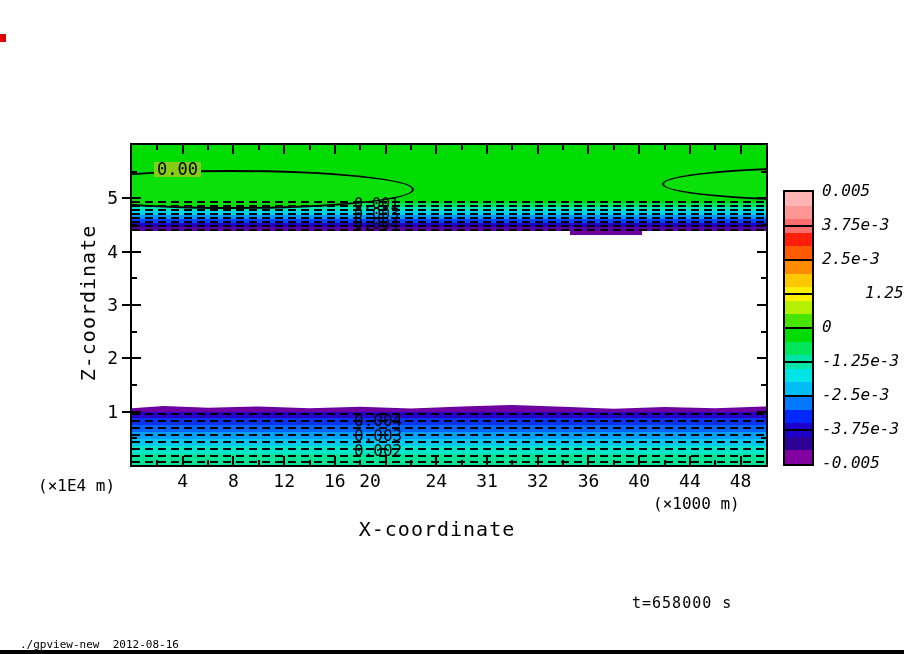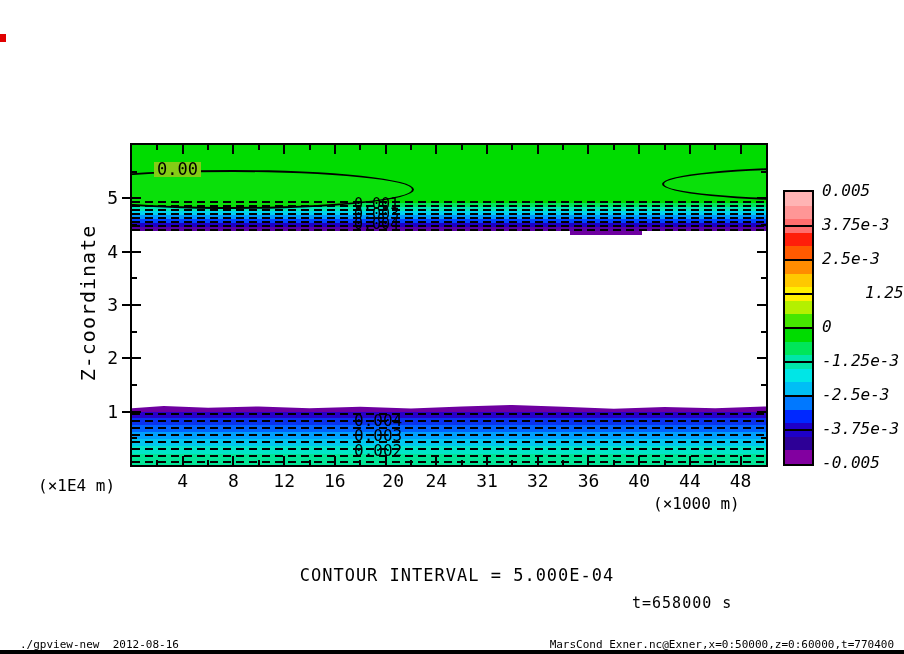--- a/index.html
+++ b/index.html
@@ -149,20 +149,21 @@
       <div class="tick" style="left: 0px; top: 79px; width: 5px; height: 2px;"></div>
       <div class="tick" style="right: 0px; top: 79px; width: 5px; height: 2px;"></div>
       <div class="tick" style="left: 0px; top: 52.3333px; width: 9px; height: 2px;"></div>
       <div class="tick" style="right: 0px; top: 52.3333px; width: 9px; height: 2px;"></div>
       <div class="tick" style="left: 0px; top: 25.6667px; width: 5px; height: 2px;"></div>
       <div class="tick" style="right: 0px; top: 25.6667px; width: 5px; height: 2px;"></div>
     </div>
 
   <div class="abs" id="ylab">Z-coordinate</div>
   <div class="abs" id="yunits">(×1E4 m)</div>
+  <div class="abs" id="xlab">X-coordinate</div>
   <div class="abs" id="xunits">(×1000 m)</div>
 
   <div class="abs" id="cbar">
       <div class="cbseg" style="height: 5%; background: rgb(255, 180, 180);"></div>
       <div class="cbseg" style="height: 5%; background: rgb(255, 150, 150);"></div>
       <div class="cbseg" style="height: 5%; background: rgb(255, 110, 110);"></div>
       <div class="cbseg" style="height: 5%; background: rgb(255, 30, 10);"></div>
       <div class="cbseg" style="height: 5%; background: rgb(255, 90, 0);"></div>
       <div class="cbseg" style="height: 5%; background: rgb(255, 140, 0);"></div>
       <div class="cbseg" style="height: 5%; background: rgb(255, 200, 0);"></div>
@@ -181,40 +182,38 @@
       <div class="cbseg" style="height: 5%; background: rgb(130, 0, 160);"></div>
       <div class="cbline" style="top: 33px;"></div>
       <div class="cbline" style="top: 67px;"></div>
       <div class="cbline" style="top: 101px;"></div>
       <div class="cbline" style="top: 135px;"></div>
       <div class="cbline" style="top: 169px;"></div>
       <div class="cbline" style="top: 203px;"></div>
       <div class="cbline" style="top: 237px;"></div>
     </div>
 
-  <div class="abs" id="cinterval">CONTOUR INTERVAL = 5.000E-04</div>
   <div class="abs" id="timestamp">t=658000 s</div>
   <div class="abs" id="footer-left">./gpview-new  2012-08-16</div>
-  <div class="abs" id="footer-right">MarsCond_Exner.nc@Exner,x=0:50000,z=0:60000,t=770400</div>
   <div class="abs" id="bottombar"></div>
 <div class="tick" style="left: 122px; top: 410.667px; width: 10px; height: 2px;"></div>
     <div class="ticklabel-y" style="left: 86px; top: 400.667px;">1</div>
     <div class="tick" style="left: 122px; top: 357.333px; width: 10px; height: 2px;"></div>
     <div class="ticklabel-y" style="left: 86px; top: 347.333px;">2</div>
     <div class="tick" style="left: 122px; top: 304px; width: 10px; height: 2px;"></div>
     <div class="ticklabel-y" style="left: 86px; top: 294px;">3</div>
     <div class="tick" style="left: 122px; top: 250.667px; width: 10px; height: 2px;"></div>
     <div class="ticklabel-y" style="left: 86px; top: 240.667px;">4</div>
     <div class="tick" style="left: 122px; top: 197.333px; width: 10px; height: 2px;"></div>
     <div class="ticklabel-y" style="left: 86px; top: 187.333px;">5</div>
     <div class="ticklabel-x" style="left: 165.72px; top: 470px;">4</div>
     <div class="ticklabel-x" style="left: 216.44px; top: 470px;">8</div>
     <div class="ticklabel-x" style="left: 267.16px; top: 470px;">12</div>
     <div class="ticklabel-x" style="left: 317.88px; top: 470px;">16</div>
-    <div class="ticklabel-x" style="left: 370px; top: 470px; text-align: right;">20</div>
+    <div class="ticklabel-x" style="left: 353px; top: 470px;">20</div>
     <div class="ticklabel-x" style="left: 419.32px; top: 470px;">24</div>
     <div class="ticklabel-x" style="left: 470.04px; top: 470px;">31</div>
     <div class="ticklabel-x" style="left: 520.76px; top: 470px;">32</div>
     <div class="ticklabel-x" style="left: 571.48px; top: 470px;">36</div>
     <div class="ticklabel-x" style="left: 622.2px; top: 470px;">40</div>
     <div class="ticklabel-x" style="left: 672.92px; top: 470px;">44</div>
     <div class="ticklabel-x" style="left: 723.64px; top: 470px;">48</div>
     <div class="cblabel" style="top: 181px;">0.005</div>
     <div class="cblabel" style="top: 215px;">3.75e-3</div>
     <div class="cblabel" style="top: 249px;">2.5e-3</div>

